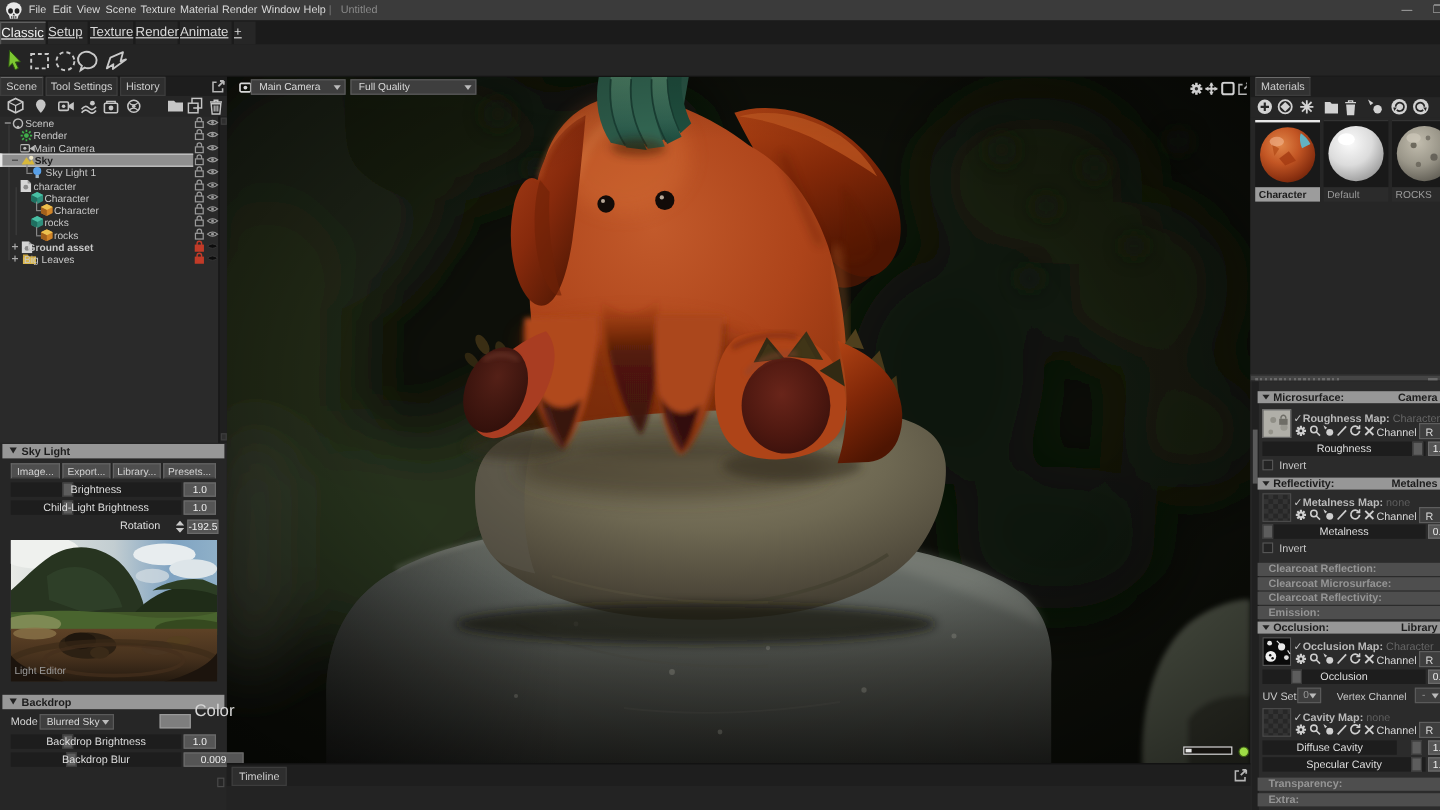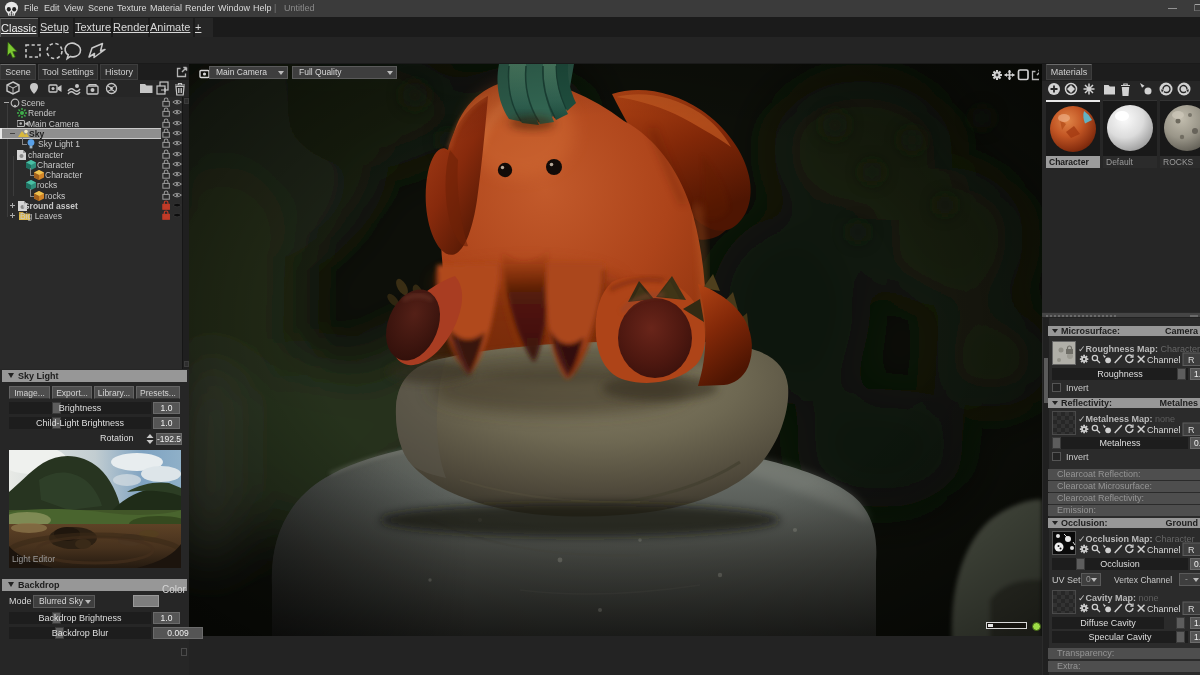--- a/index.html
+++ b/index.html
@@ -17,21 +17,21 @@
 #leftpanel{left:0;top:64px;width:189px;height:611px;background:#262626;}
 #rightpanel{left:1042px;top:64px;width:158px;height:611px;background:#242424;overflow:hidden;}
 #viewport{left:189px;top:64px;width:853px;height:572px;background:#0c0e08;overflow:hidden;}
 #timelinebar{left:189px;top:636px;width:853px;height:19px;background:#1e1e1e;border-top:1px solid #111;}
 #librarybar{left:189px;top:655px;width:853px;height:20px;background:#1e1e1e;border-top:1px solid #111;}
 .ptab{position:absolute;height:16px;background:#2e2e2e;color:#cfcfcf;font-size:9px;line-height:15px;text-align:center;border:1px solid #3d3d3d;}
 .ptab.act{background:#323232;border-top:1px solid #6a6a6a;}
 
 .hdr{position:absolute;background:#979797;color:#1c1c1c;font-size:9px;font-weight:bold;line-height:12px;}
 .hdr .tri{display:inline-block;margin:0 4px 1px 6px;width:0;height:0;border-left:3.5px solid transparent;border-right:3.5px solid transparent;border-top:5px solid #222;}
-.chdr{position:absolute;background:#4e4e4e;color:#959595;font-size:9px;font-weight:normal;line-height:11px;padding-left:9px;}
+.chdr{position:absolute;background:#4e4e4e;color:#959595;font-size:9px;font-weight:bold;line-height:11px;padding-left:9px;}
 
 .srow{position:absolute;background:#1d1d1d;}
 .srow .lbl{position:absolute;width:100%;text-align:center;color:#dedede;font-size:9px;top:1px;}
 .handle{position:absolute;top:0;width:9px;height:100%;background:#5d5d5d;border:1px solid #3a3a3a;}
 .val{position:absolute;background:#555;color:#efefef;font-size:8.5px;text-align:center;border:1px solid #6b6b6b;line-height:11px;}
 .btn{position:absolute;background:#4e4e4e;color:#d2d2d2;font-size:8.5px;text-align:center;border:1px solid #646464;border-bottom-color:#333;line-height:12px;}
 .ddown{position:absolute;background:#3e3e3e;border:1px solid #5a5a5a;color:#d8d8d8;font-size:8.5px;line-height:11px;}
 .ddown .da{position:absolute;right:3px;top:4px;width:0;height:0;border-left:3.5px solid transparent;border-right:3.5px solid transparent;border-top:4px solid #bbb;}
 </style></head>
 <body>
@@ -666,21 +666,21 @@
         <path d="M0 96 L0 118 L44 118 C22 112 6 104 0 96Z" fill="#1c140d"></path>
         <path d="M172 94 L172 118 L128 118 C152 112 166 103 172 94Z" fill="#1c140d"></path>
         <text x="3" y="112" font-size="8.5" fill="#9c9c9c" font-family="Liberation Sans">Light Editor</text>
       </svg>
     </div>
 
     <div class="hdr" style="left:2px;top:515px;width:185px;height:12px"><span class="tri"></span>Backdrop</div>
     <div class="abs" style="left:9px;top:532px;color:#d6d6d6;font-size:9px">Mode</div>
     <div class="ddown" style="left:33px;top:531px;width:62px;height:13px;padding-left:5px">Blurred Sky<span class="da"></span></div>
     <div class="abs" style="left:133px;top:531px;width:26px;height:12px;background:#7e7e7e;border:1px solid #999"></div>
-    <div class="abs" style="left:162px;top:520px;color:#d6d6d6;font-size:10px">Color</div>
+    <div class="abs" style="left:162px;top:520px;color:#d6d6d6;font-size:14px">Color</div>
     <div class="srow" style="left:9px;top:548px;width:142px;height:12px">
         <div class="handle" style="left:43px"></div>
         <div class="lbl">Backdrop Brightness</div>
       </div>
     <div class="val" style="left:153px;top:548px;width:27px;height:12px">1.0</div>
     <div class="srow" style="left:9px;top:563px;width:142px;height:12px">
         <div class="handle" style="left:46px"></div>
         <div class="lbl">Backdrop Blur</div>
       </div>
     <div class="val" style="left:153px;top:563px;width:50px;height:12px">0.009</div>
@@ -810,21 +810,21 @@
           <div class="handle" style="left:0px"></div>
           <div class="lbl">Metalness</div>
         </div>
         <div class="val" style="left:148px;top:373px;width:16px;height:12px;text-align:left;padding-left:3px">0.</div>
     <div class="abs" style="left:10px;top:388px;width:9px;height:9px;background:#242424;border:1px solid #555"></div>
         <div class="abs" style="left:24px;top:388px;font-size:9px;color:#c9c9c9">Invert</div>
     <div class="chdr" style="left:6px;top:405px;width:152px;height:11px">Clearcoat Reflection:</div>
     <div class="chdr" style="left:6px;top:417px;width:152px;height:11px">Clearcoat Microsurface:</div>
     <div class="chdr" style="left:6px;top:429px;width:152px;height:11px">Clearcoat Reflectivity:</div>
     <div class="chdr" style="left:6px;top:441px;width:152px;height:11px">Emission:</div>
-    <div class="hdr" style="left:6px;top:454px;width:152px;height:10px;line-height:10px"><span class="tri" style="border-top-width:4px;border-left-width:3px;border-right-width:3px;margin:0 3px 1px 4px"></span>Occlusion:<span style="position:absolute;right:2px;font-weight:bold">Ground</span></div>
+    <div class="hdr" style="left:6px;top:454px;width:152px;height:10px;line-height:10px"><span class="tri" style="border-top-width:4px;border-left-width:3px;border-right-width:3px;margin:0 3px 1px 4px"></span>Occlusion:<span style="position:absolute;right:2px;font-weight:bold">Library</span></div>
     <div class="abs" style="left:10px;top:467px;width:24px;height:24px;background:#0a0a0a;border:1px solid #555"><svg width="24" height="24">
             <circle cx="6" cy="15" r="4.5" fill="#efefef"></circle>
             <circle cx="15" cy="7" r="3" fill="#e8e8e8"></circle>
             <circle cx="19" cy="16" r="2" fill="#ddd"></circle>
             <circle cx="5" cy="4" r="2" fill="#e5e5e5"></circle>
             <circle cx="5.5" cy="14" r="1" fill="#111"></circle>
             <circle cx="7.5" cy="16.5" r="1" fill="#111"></circle>
             <path d="M11 2l3 3M20 10l2 3" stroke="#ddd" stroke-width="1"></path>
           </svg></div>
     <div class="abs" style="left:36px;top:470px;font-size:9px;color:#b9b9b9;width:122px;white-space:nowrap;overflow:hidden"><span style="color:#c9c9c9">✓</span><b>Occlusion Map:</b> <span style="color:#666">Character_Mixed_</span></div>
@@ -852,12 +852,18 @@
         <div class="val" style="left:148px;top:553px;width:16px;height:12px;text-align:left;padding-left:3px">1.</div>
     <div class="srow" style="left:10px;top:567px;width:136px;height:12px">
           <div class="handle" style="left:124px"></div>
           <div class="lbl">Specular Cavity</div>
         </div>
         <div class="val" style="left:148px;top:567px;width:16px;height:12px;text-align:left;padding-left:3px">1.</div>
     <div class="chdr" style="left:6px;top:584px;width:152px;height:11px">Transparency:</div>
     <div class="chdr" style="left:6px;top:597px;width:152px;height:11px">Extra:</div>
     </div>
   </div>
+  <div id="timelinebar" class="abs">
+    <div class="ptab" style="left:4px;top:2px;width:46px">Timeline</div>
+    <svg width="12" height="12" style="position:absolute;left:839px;top:3px">
+        <use href="#ico-ext"></use>
+      </svg>
+  </div>
 </div>
 </body></html>

